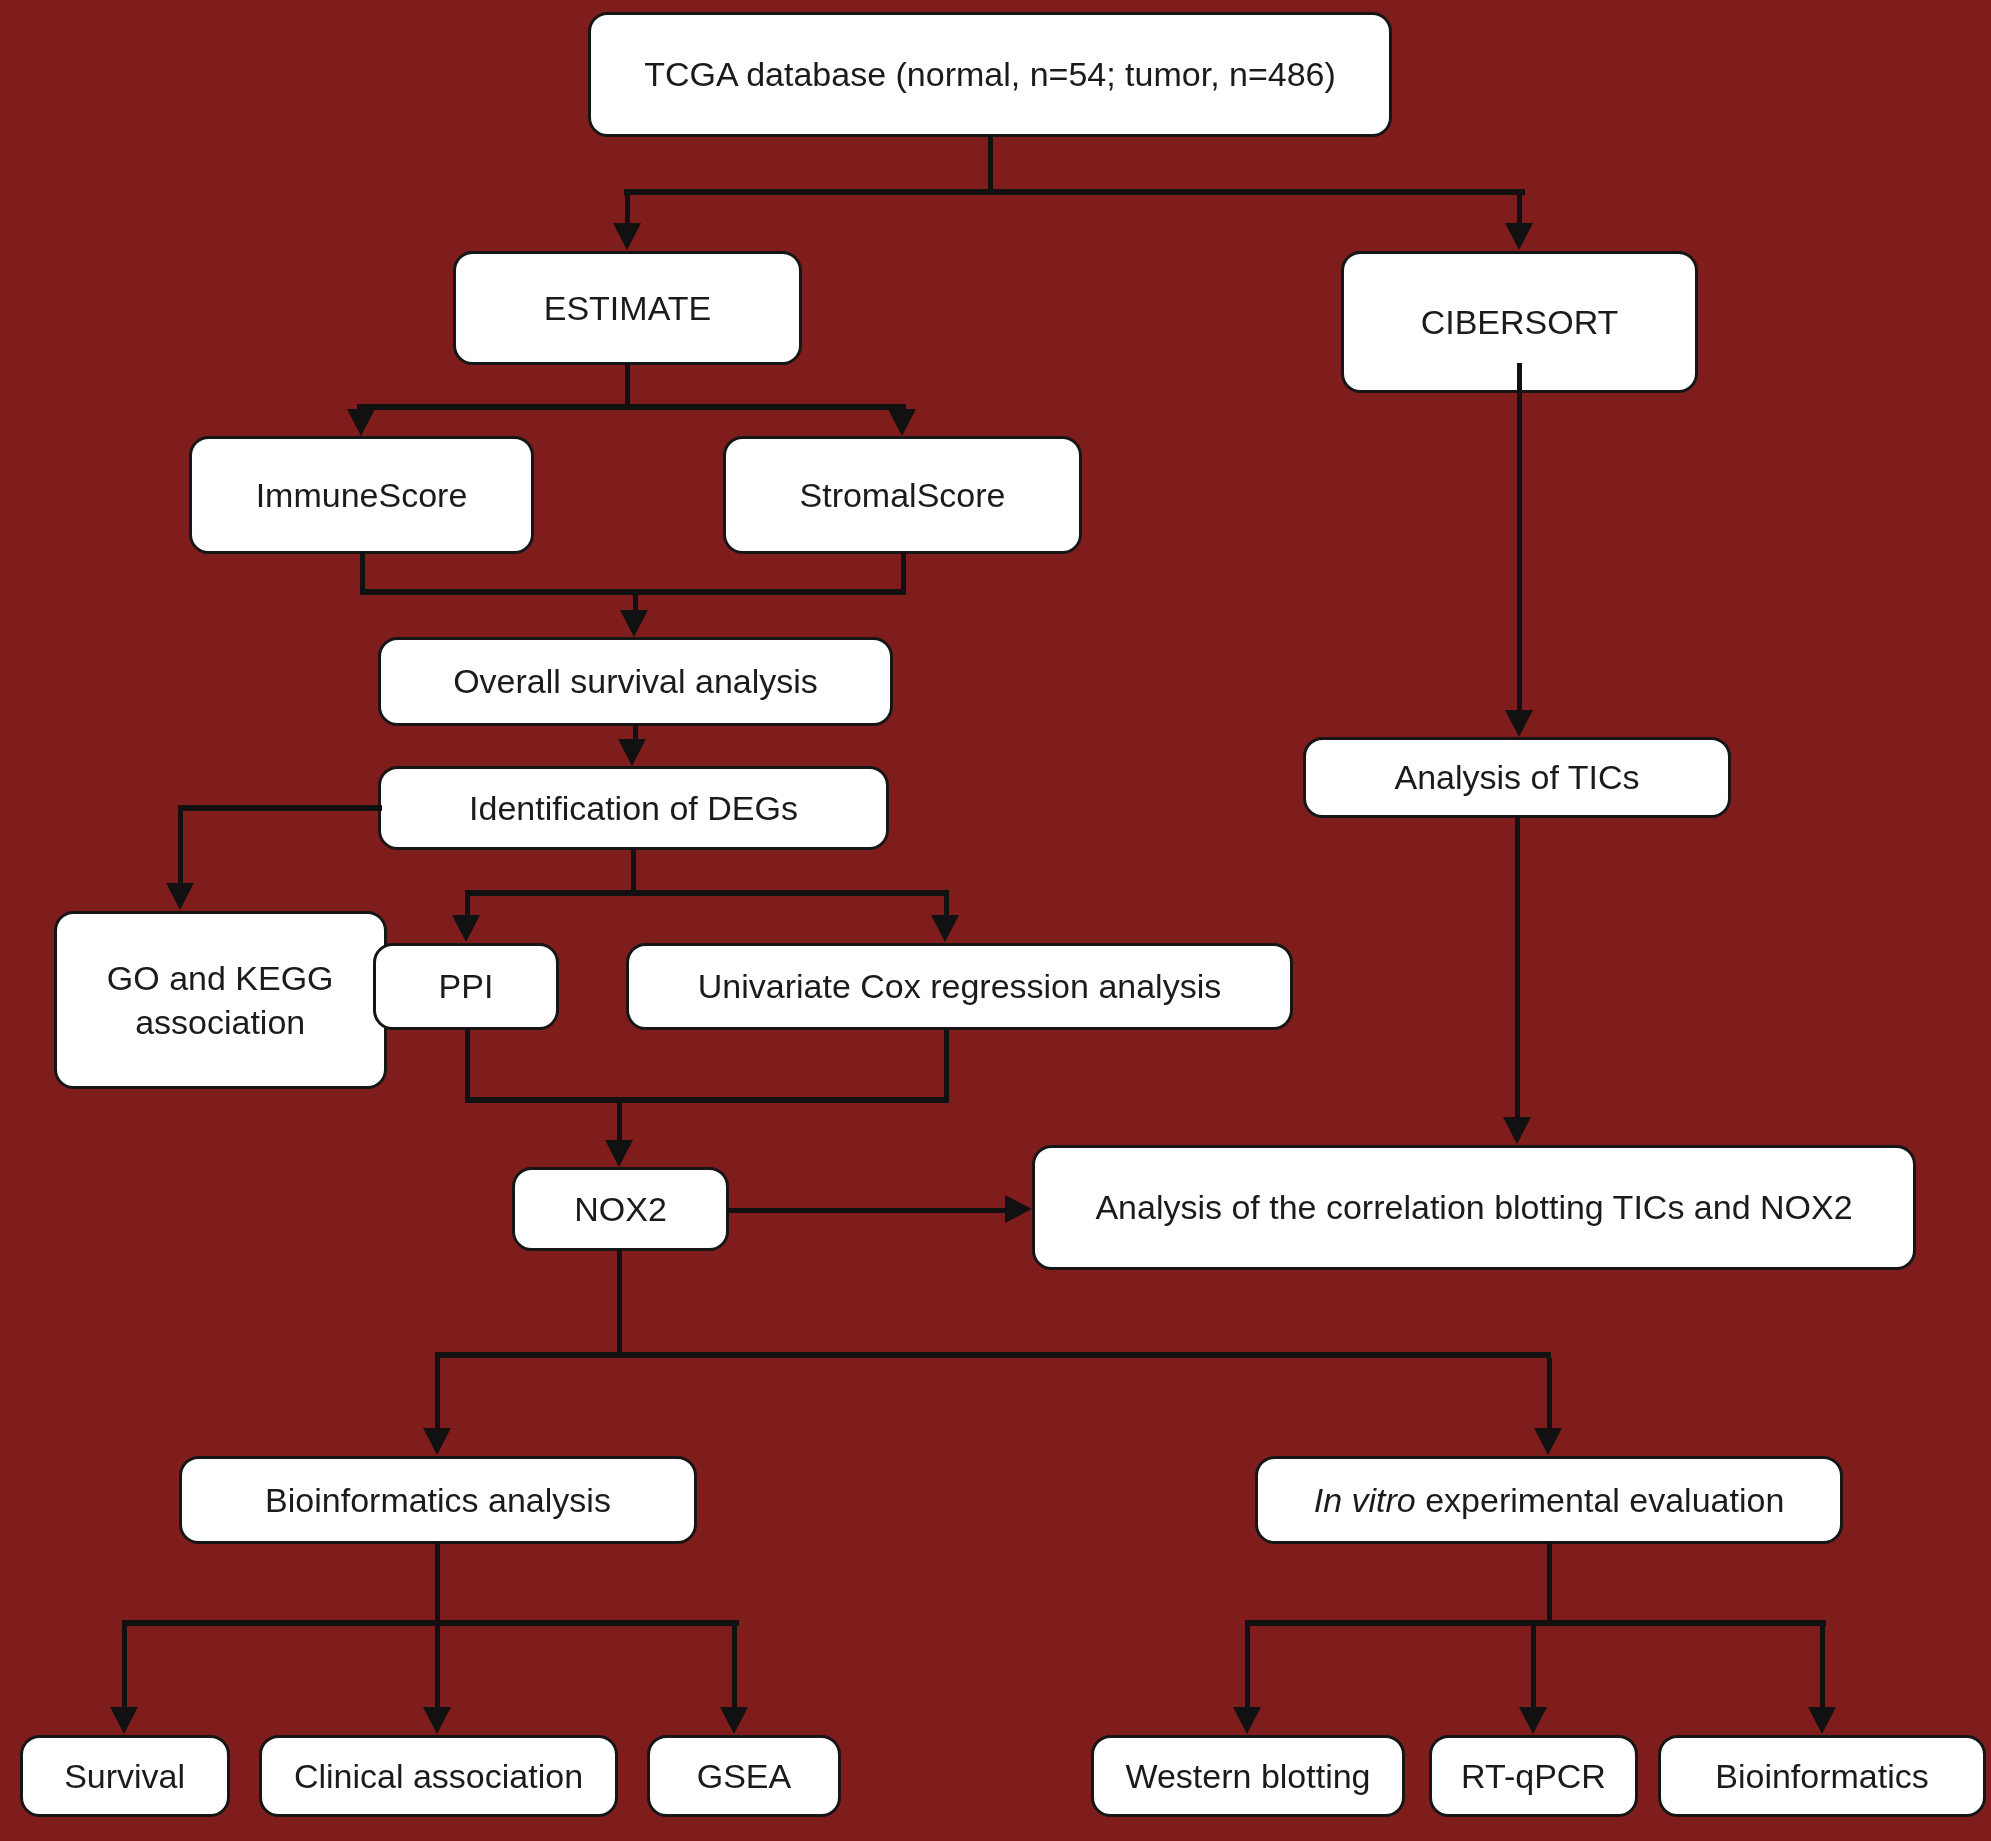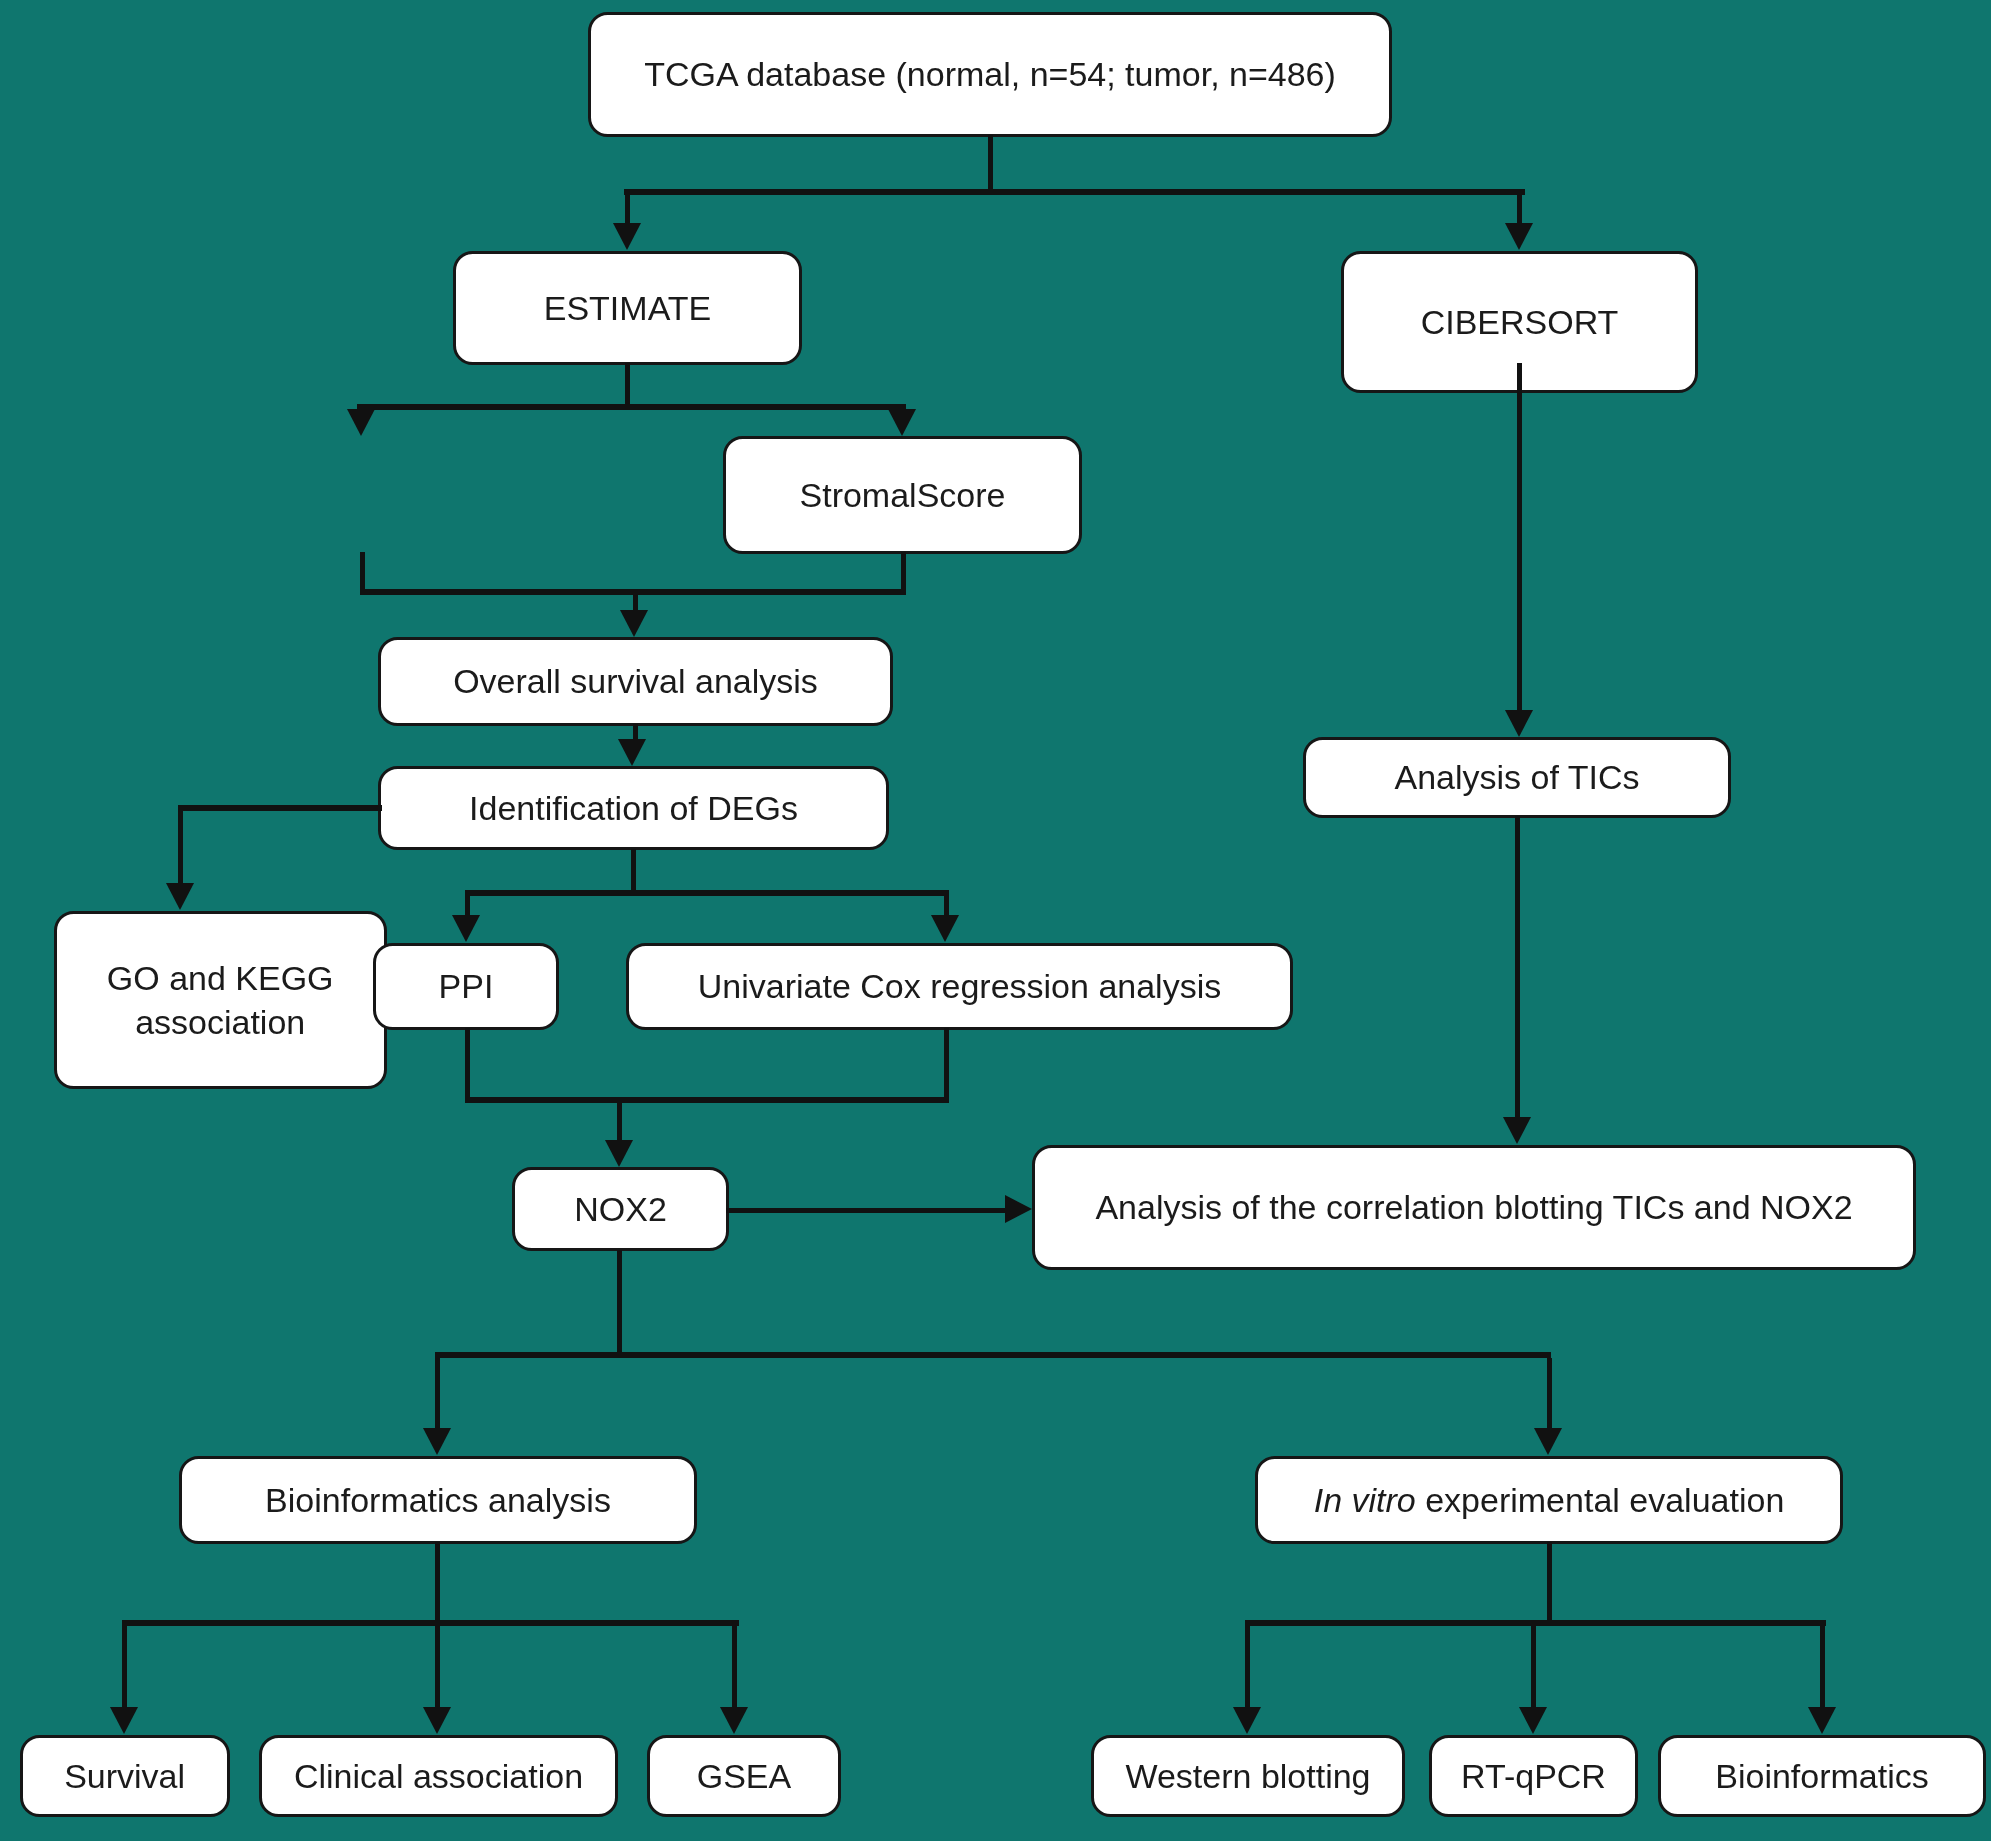--- a/index.html
+++ b/index.html
@@ -1,19 +1,19 @@
 <!DOCTYPE html>
 <html><head>
 <meta charset="utf-8">
 <style>
   html,body{margin:0;padding:0;background:#ffffff;}
   #canvas{
     position:relative;
     width:1992px;height:1842px;
-    background:#0f766e;
+    background:#7f1d1d;
     font-family:"Liberation Sans", sans-serif;
     overflow:hidden;
   }
   .node{
     position:absolute;
     background:#ffffff;
     border:3.9px solid #161616;
     border-radius:19.6px;
     display:flex;align-items:center;justify-content:center;
     text-align:center;
@@ -44,20 +44,23 @@
   </div>
 
   <div class="node" style="left:453px;top:251px;width:349px;height:114px">
     <span class="label">ESTIMATE</span>
   </div>
 
   <div class="node" style="left:1341px;top:251px;width:357px;height:142px">
     <span class="label">CIBERSORT</span>
   </div>
 
+  <div class="node" style="left:189px;top:436px;width:345px;height:118px">
+    <span class="label">ImmuneScore</span>
+  </div>
 
   <div class="node" style="left:723px;top:436px;width:359px;height:118px">
     <span class="label">StromalScore</span>
   </div>
 
   <div class="node" style="left:378px;top:637px;width:515px;height:89px">
     <span class="label">Overall survival analysis</span>
   </div>
 
   <div class="node" style="left:378px;top:766px;width:511px;height:84px">

